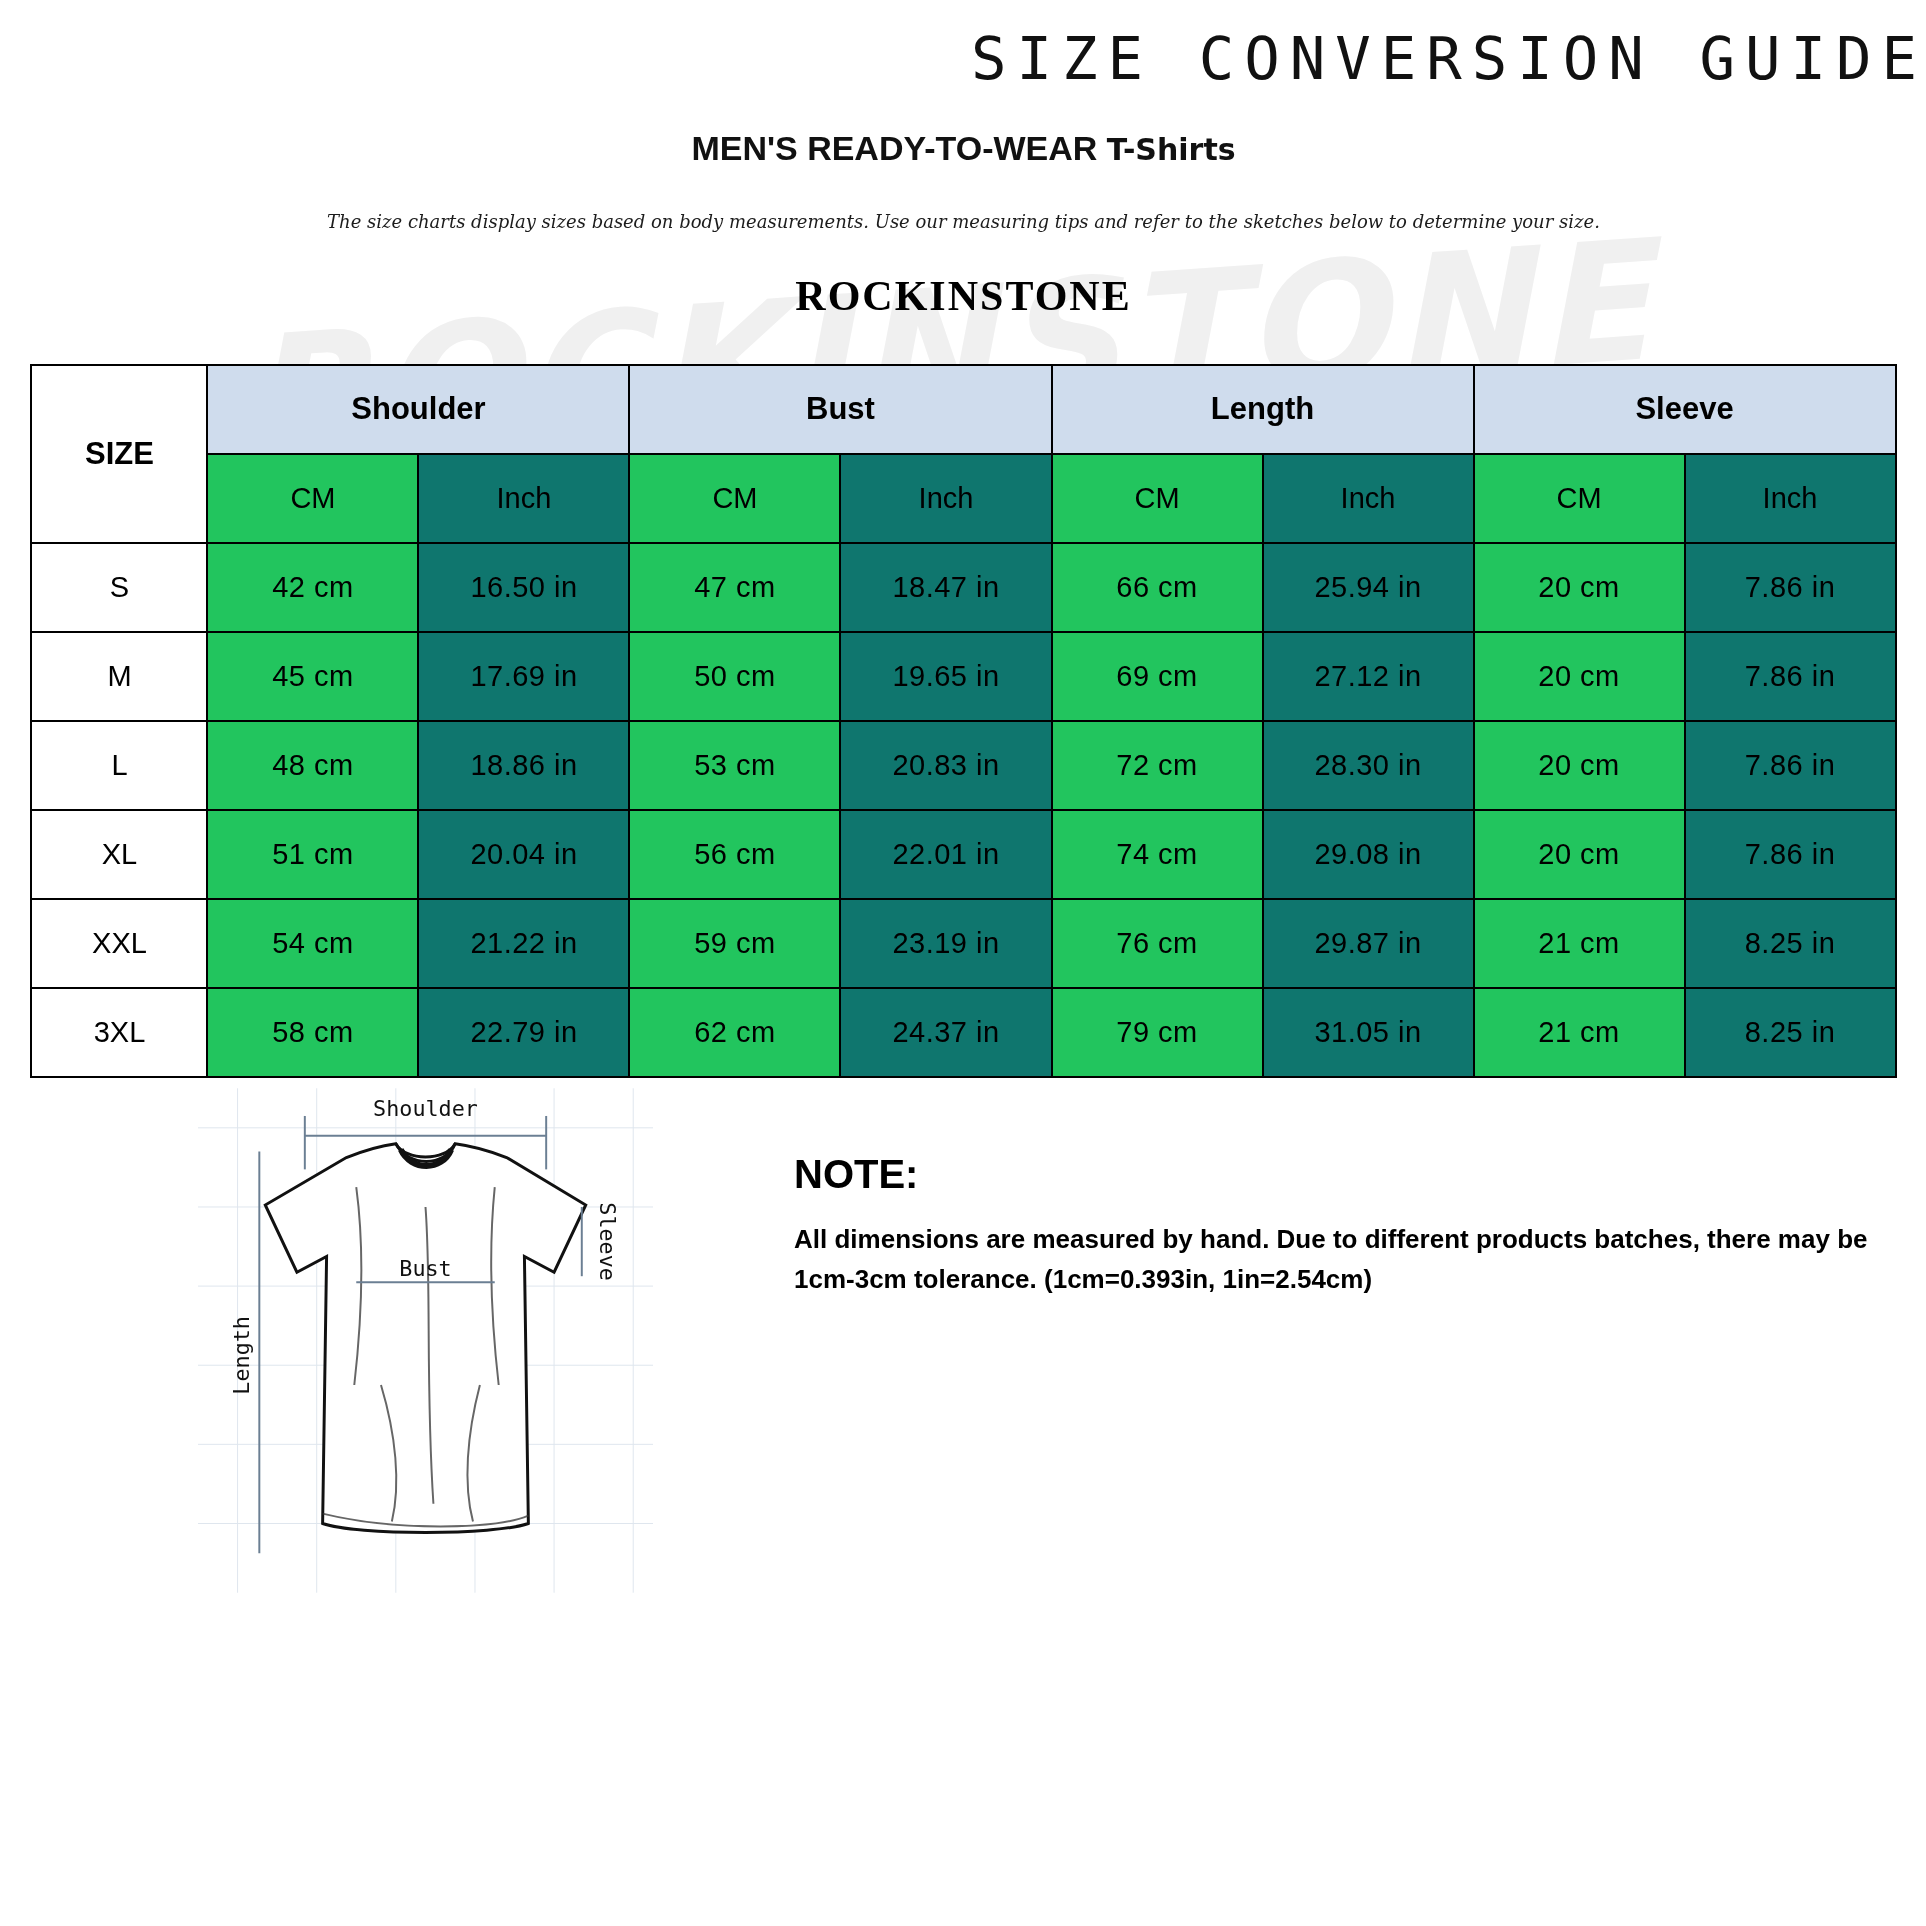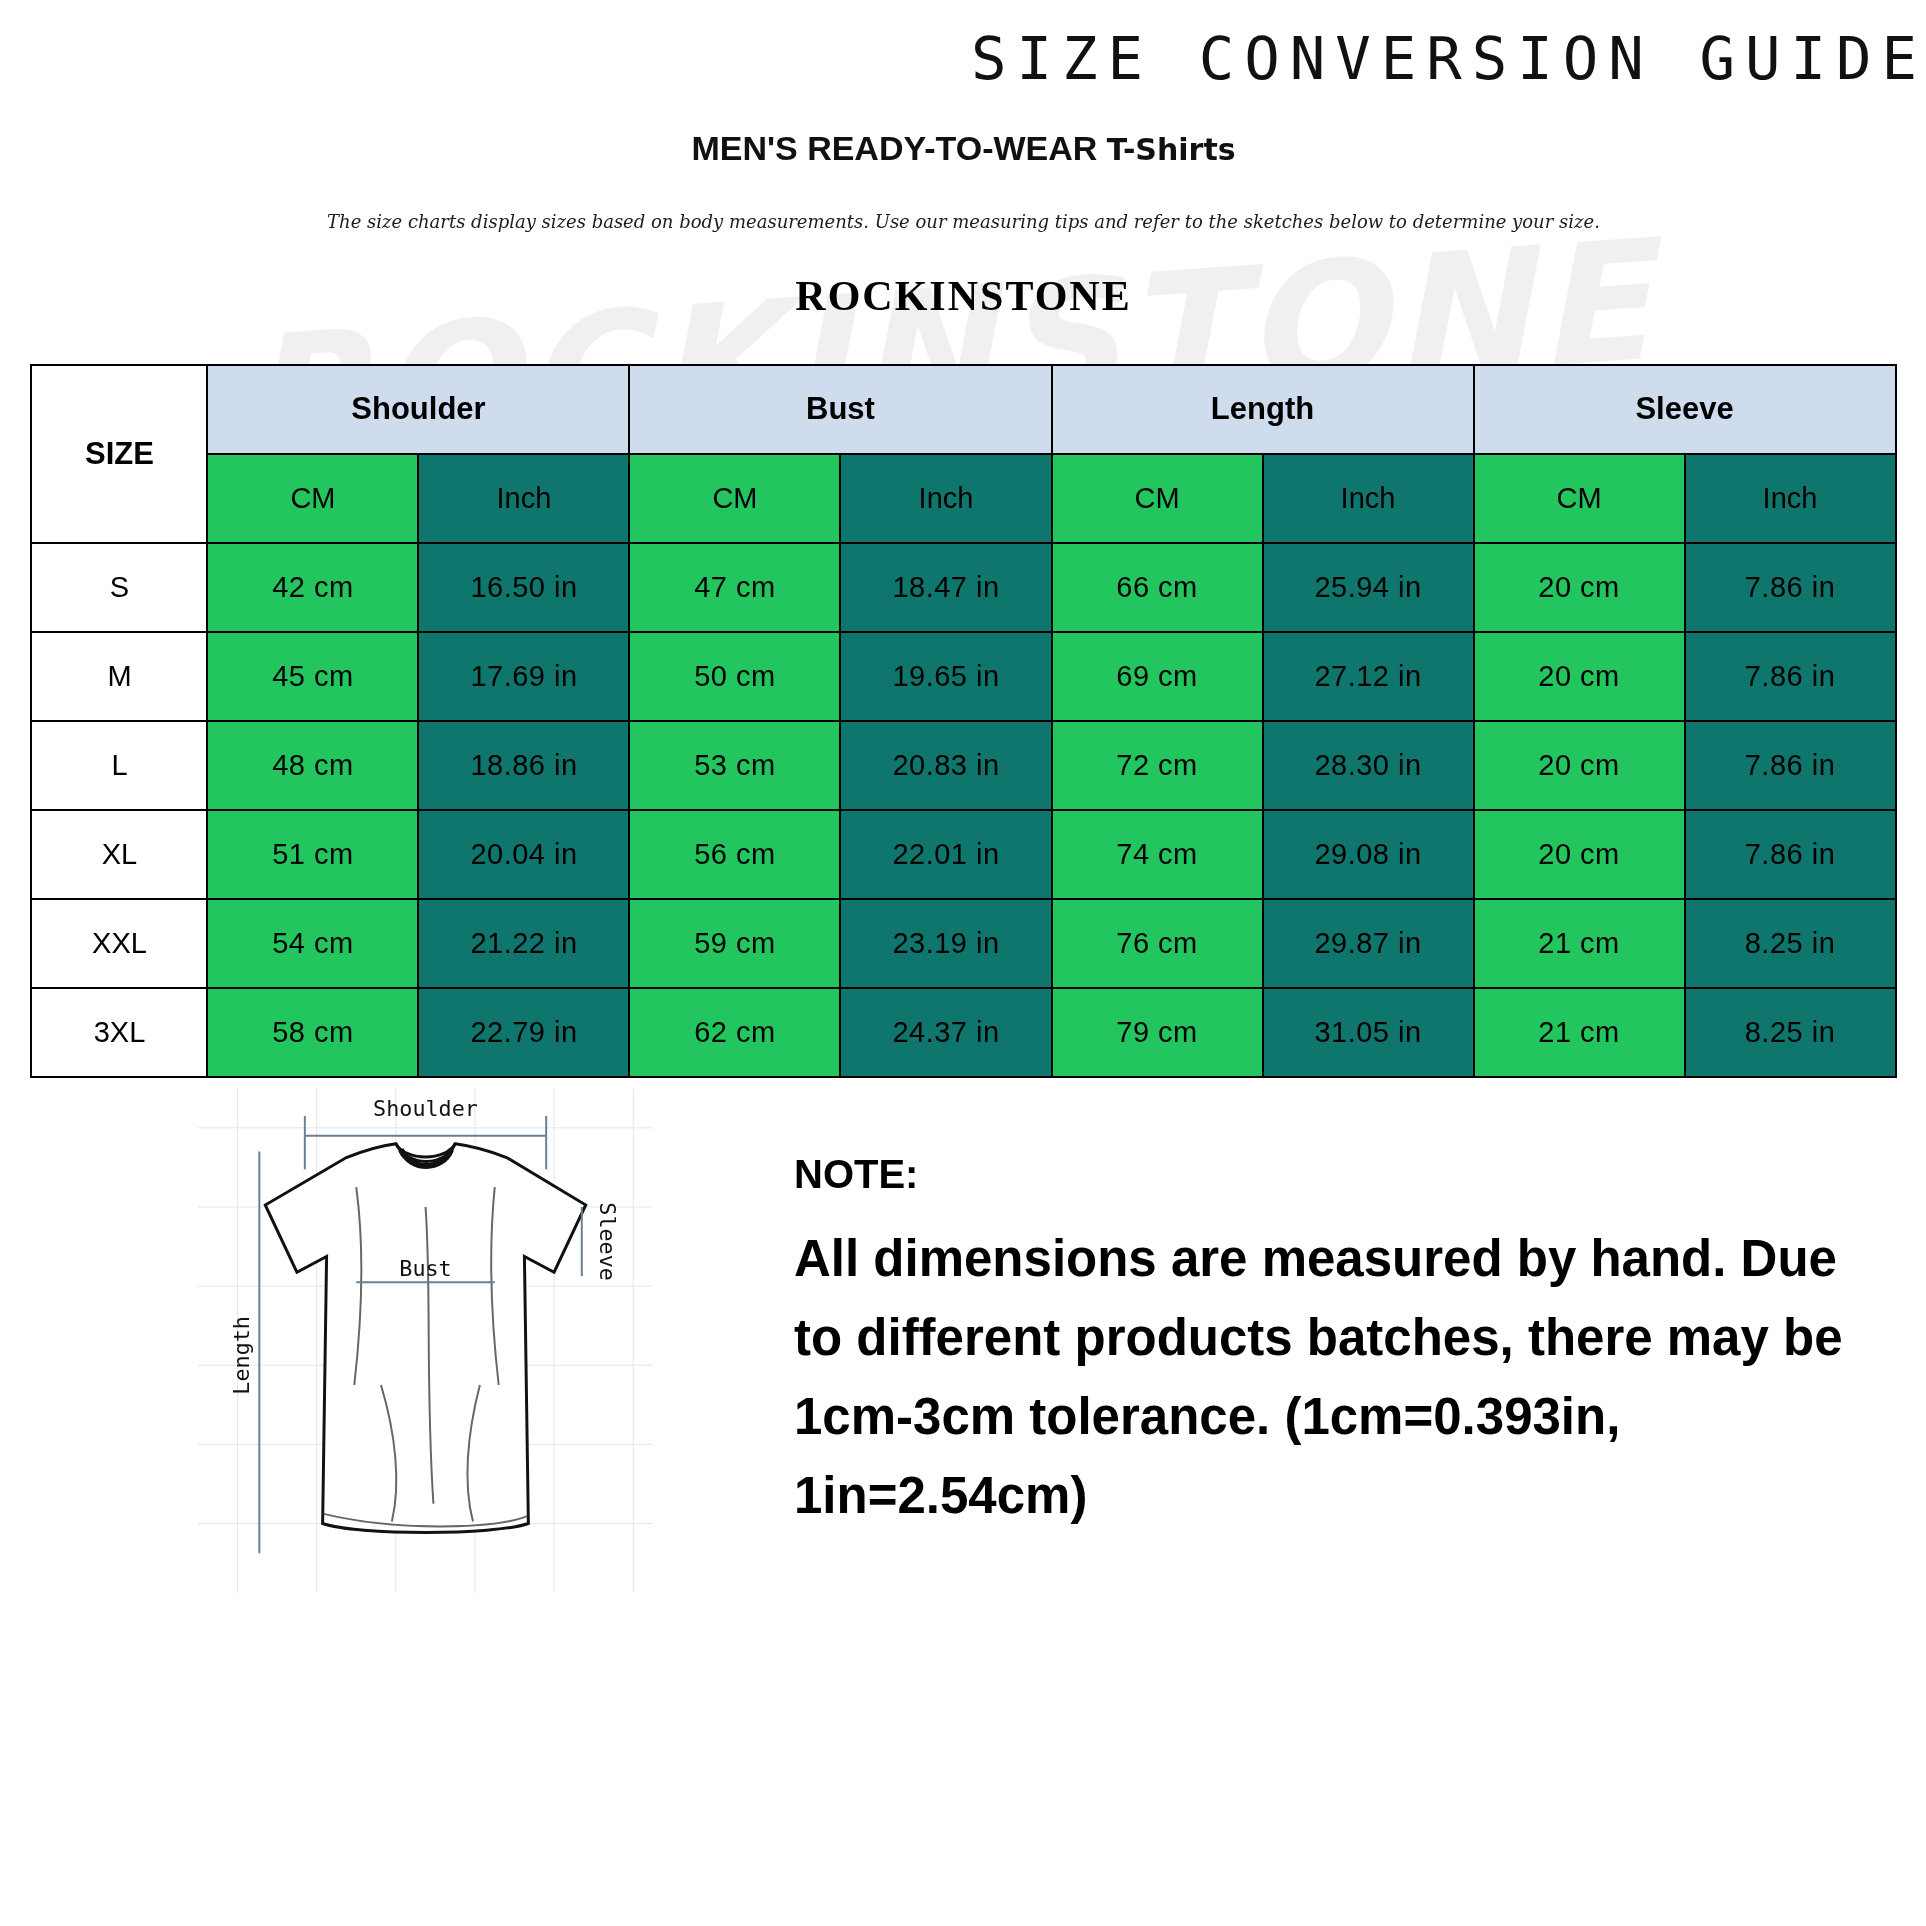--- a/index.html
+++ b/index.html
@@ -163,21 +163,21 @@
     margin-left: 32px;
   }
   .note-title {
     font-family: "Liberation Sans", sans-serif;
     font-size: 40px;
     font-weight: bold;
     color: #000;
   }
   .note-body {
     font-family: "Liberation Sans", sans-serif;
-    font-size: 51px;
+    font-size: 26px;
     font-weight: bold;
     line-height: 1.55;
     margin-top: 22px;
     color: #000;
   }
 </style>
 </head>
 <body>
 
 <div class="page">

